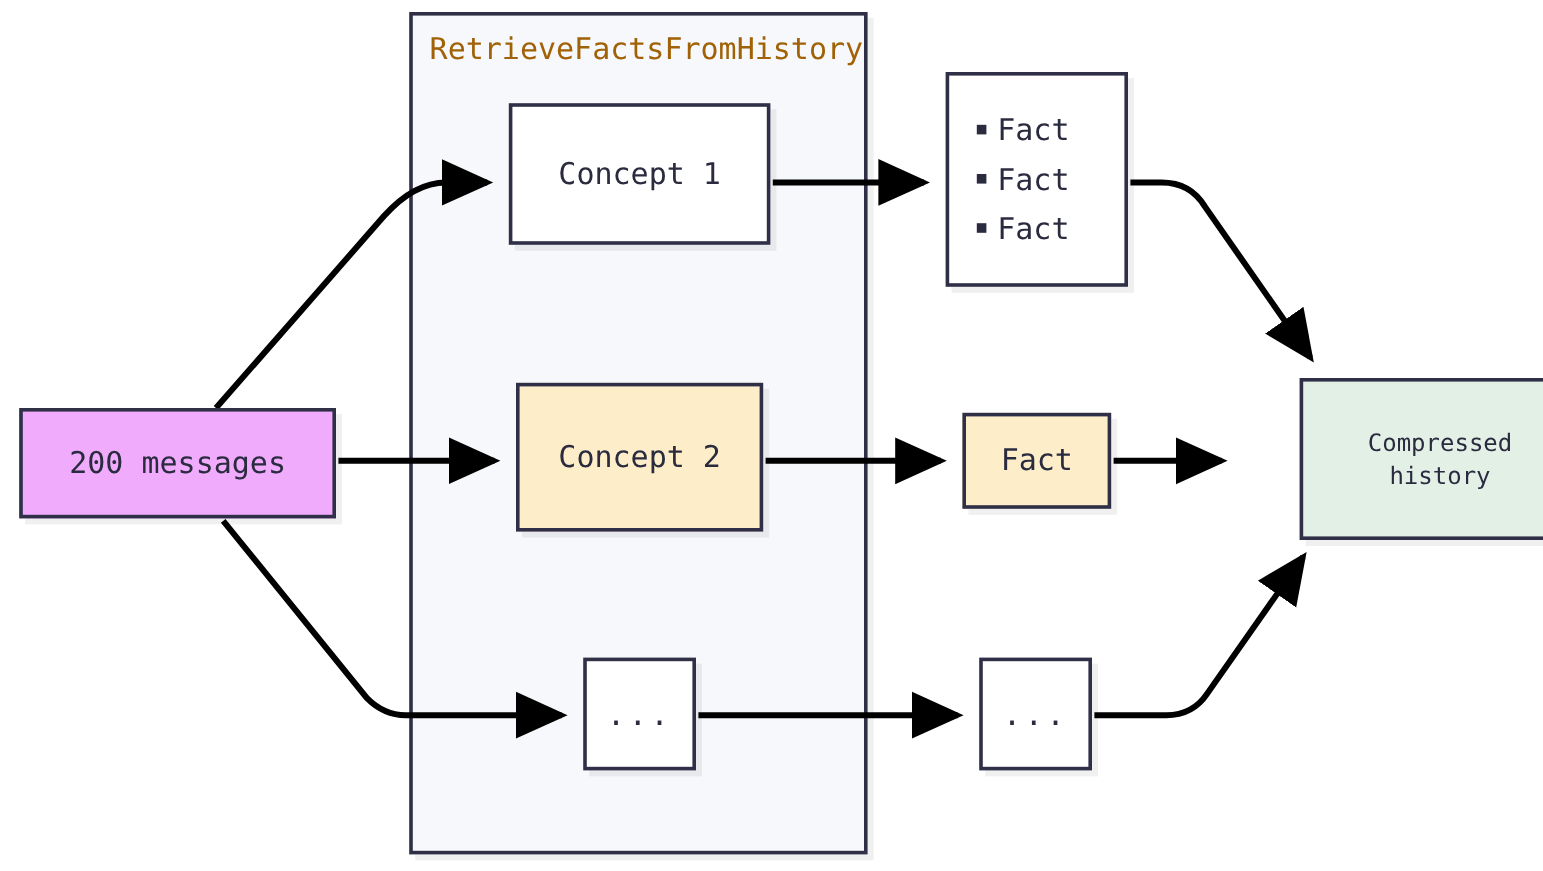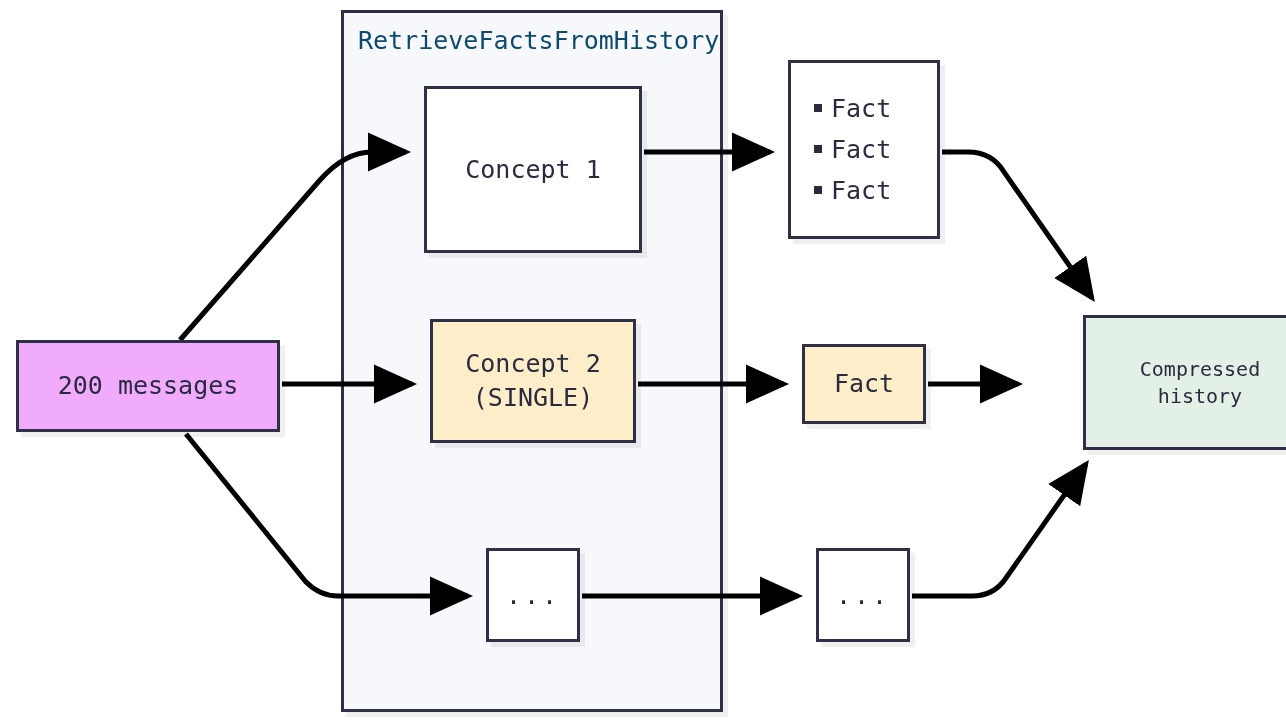--- a/index.html
+++ b/index.html
@@ -64,36 +64,36 @@
     border: 3px solid #2f2f47;
     background: #f7f8fb;
     box-shadow: 5px 5px 0 rgba(0,0,0,0.06);
     z-index: 0;
   }
   #cluster-retrieve .cluster-title {
     position: absolute;
     left: 14px;
     top: 13px;
     font-size: 25px;
-    color: #0c4a6e;
+    color: #a16207;
     white-space: nowrap;
     font-family: "DejaVu Sans Mono", "Liberation Mono", monospace;
   }
 
   
   #node-messages {
     left: 16px; top: 340px;
     width: 264px; height: 92px;
     background: #f0abfc;
     font-size: 25px;
   }
 
   #node-concept1 {
     left: 424px; top: 86px;
-    width: 218px; height: 167px;
+    width: 218px; height: 118px;
     background: #ffffff;
     font-size: 25px;
   }
 
   #node-concept2 {
     left: 430px; top: 319px;
     width: 206px; height: 124px;
     background: #fdeec9;
     font-size: 25px;
   }
@@ -201,21 +201,20 @@
   <div class="node" id="node-messages">
     <span class="node-line">200 messages</span>
   </div>
 
   <div class="node" id="node-concept1">
     <span class="node-line">Concept 1</span>
   </div>
 
   <div class="node" id="node-concept2">
     <span class="node-line">Concept 2</span>
-    <span class="node-line">(SINGLE)</span>
   </div>
 
   <div class="node" id="node-dots-inner">
     <span class="dots-glyph">...</span>
   </div>
 
   <div class="node" id="node-factlist">
     <ul>
       <li>
         <span class="bullet"></span>

